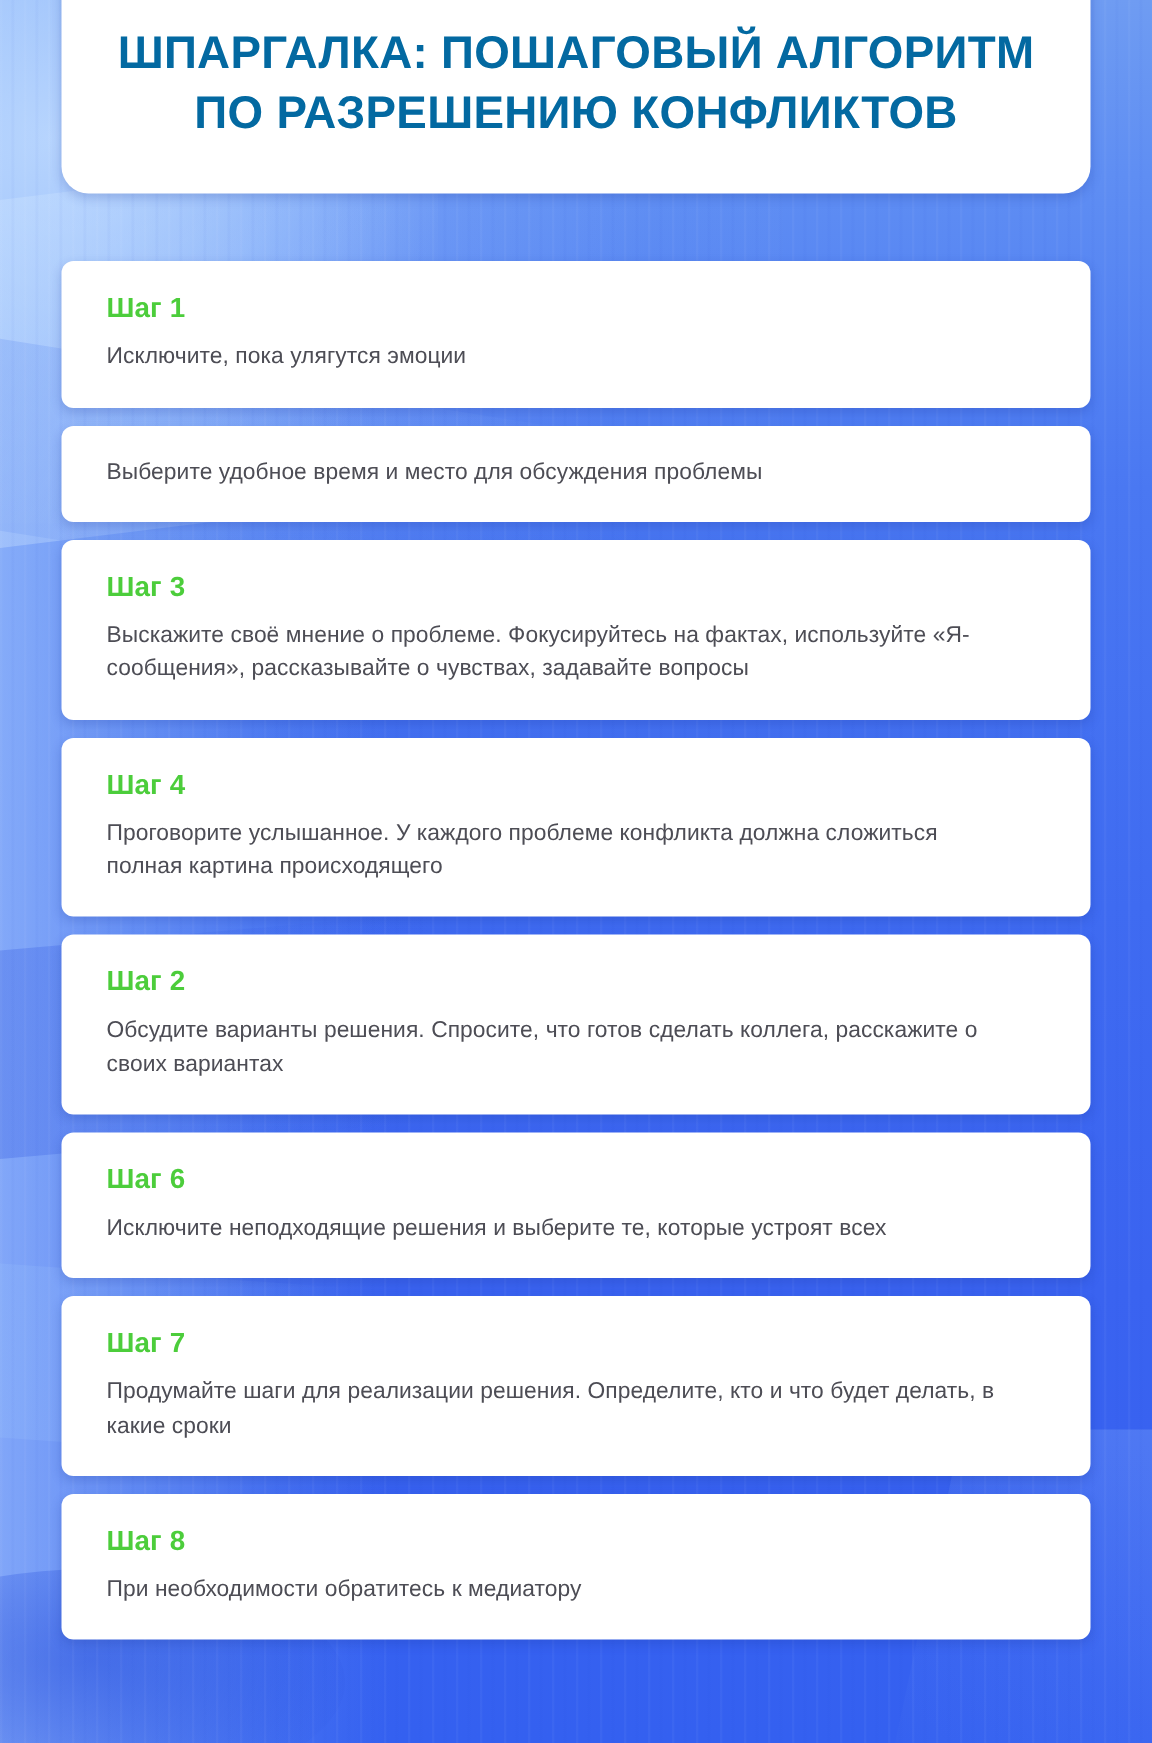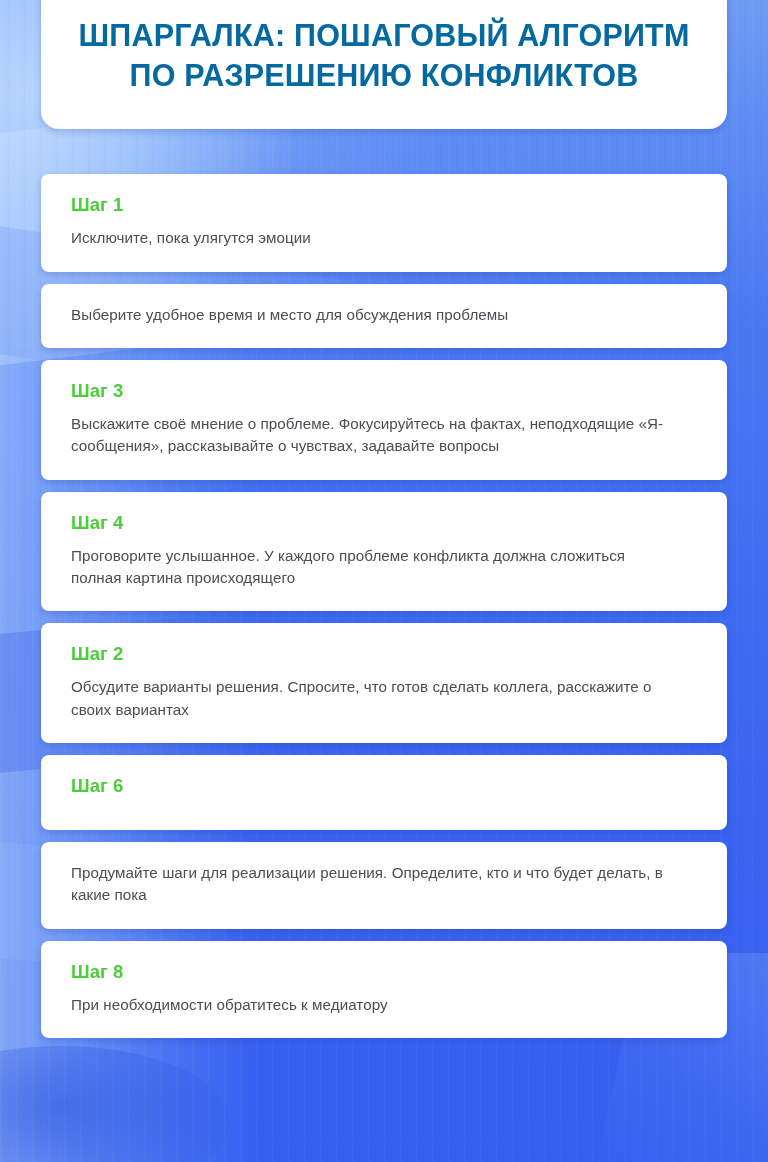--- a/index.html
+++ b/index.html
@@ -235,39 +235,41 @@
       <div class="step-title">Шаг 1</div>
       <div class="step-body">Исключите, пока улягутся эмоции</div>
     </div>
 
     <div class="card step-card">
       <div class="step-body">Выберите удобное время и место для обсуждения проблемы</div>
     </div>
 
     <div class="card step-card">
       <div class="step-title">Шаг 3</div>
-      <div class="step-body">Выскажите своё мнение о проблеме. Фокусируйтесь на фактах, неподходящие «Я-сообщения», рассказывайте о чувствах, задавайте вопросы</div>
+      <div class="step-body">Выскажите своё мнение о проблеме. Фокусируйтесь на фактах, используйте «Я-сообщения», рассказывайте о чувствах, задавайте вопросы</div>
     </div>
 
     <div class="card step-card">
       <div class="step-title">Шаг 4</div>
       <div class="step-body">Проговорите услышанное. У каждого проблеме конфликта должна сложиться полная картина происходящего</div>
     </div>
 
     <div class="card step-card">
       <div class="step-title">Шаг 2</div>
       <div class="step-body">Обсудите варианты решения. Спросите, что готов сделать коллега, расскажите о своих вариантах</div>
     </div>
 
     <div class="card step-card">
       <div class="step-title">Шаг 6</div>
-    </div>
-
-    <div class="card step-card">
-      <div class="step-body">Продумайте шаги для реализации решения. Определите, кто и что будет делать, в какие пока</div>
+      <div class="step-body">Исключите неподходящие решения и выберите те, которые устроят всех</div>
+    </div>
+
+    <div class="card step-card">
+      <div class="step-title">Шаг 7</div>
+      <div class="step-body">Продумайте шаги для реализации решения. Определите, кто и что будет делать, в какие сроки</div>
     </div>
 
     <div class="card step-card">
       <div class="step-title">Шаг 8</div>
       <div class="step-body">При необходимости обратитесь к медиатору</div>
     </div>
 
   </div>
 </div>
 

